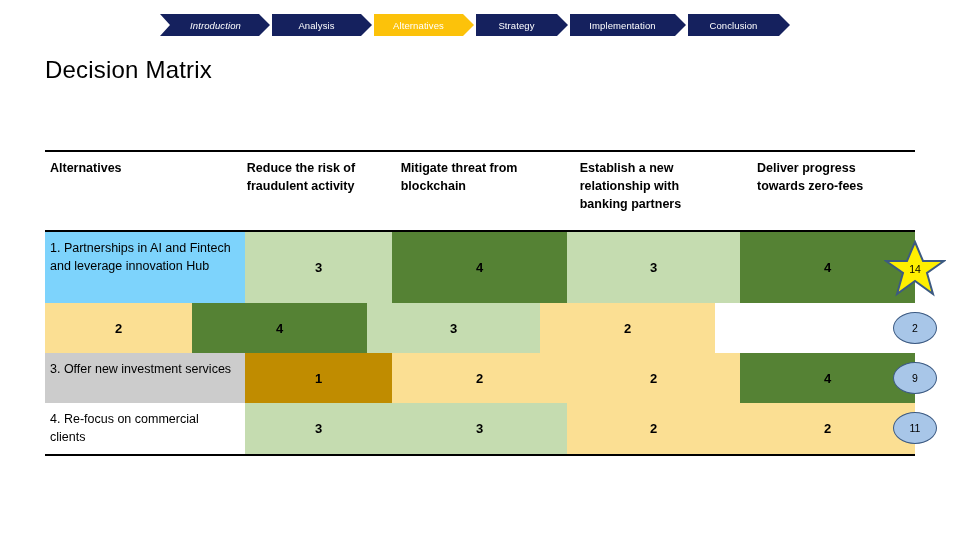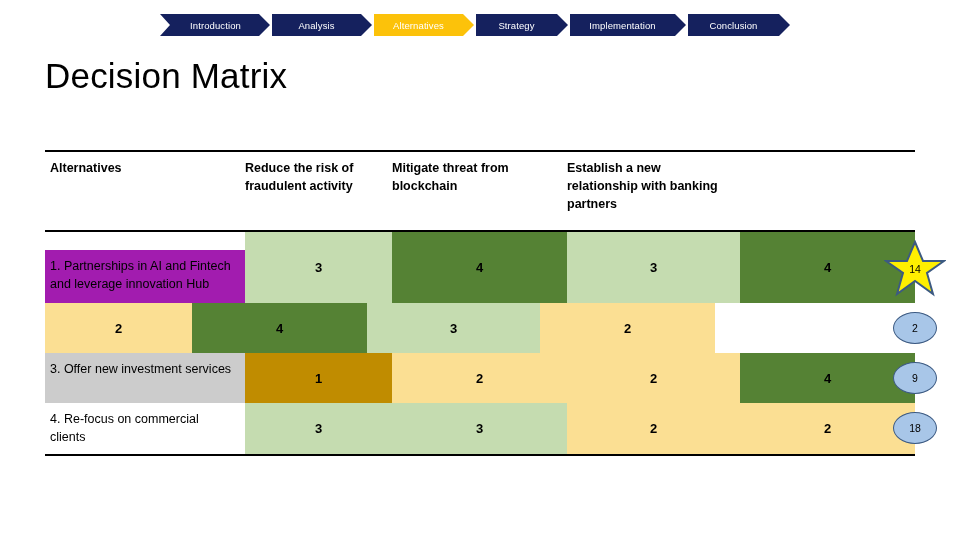--- a/index.html
+++ b/index.html
@@ -35,28 +35,29 @@
     box-sizing: border-box;
     clip-path: polygon(0 0, calc(100% - 11px) 0, 100% 50%, calc(100% - 11px) 100%, 0 100%);
     padding-right: 11px;
     margin-right: 2px;
     letter-spacing: 0.1px;
     white-space: nowrap;
   }
   .nav-seg.first {
     clip-path: polygon(0 0, calc(100% - 11px) 0, 100% 50%, calc(100% - 11px) 100%, 0 100%, 10px 50%);
     padding-left: 12px;
+    font-style: italic;
   }
 
   
   #title {
     position: absolute;
     left: 45px;
     top: 56px;
-    font-size: 35px;
+    font-size: 24px;
     font-weight: 300;
     color: #000000;
     letter-spacing: 0.2px;
     white-space: nowrap;
   }
 
   
   #matrix {
     position: absolute;
     left: 45px;
@@ -82,20 +83,21 @@
     color: #000000;
   }
   .cell-head {
     width: 147px;
     box-sizing: border-box;
     padding: 7px 10px 7px 0px;
     font-size: 12.5px;
     font-weight: bold;
     line-height: 1.45;
     color: #000000;
+    margin-left: 21px;
   }
   .cell-head.c2 { width: 175px; }
   .cell-head.c3 { width: 173px; }
   .cell-head.c4 { width: 175px; }
 
   .cell-score {
     box-sizing: border-box;
     display: flex;
     align-items: center;
     justify-content: center;
@@ -172,27 +174,28 @@
 <div id="title">Decision Matrix</div>
 
 <div id="matrix">
   <div class="rule-top"></div>
 
   <div class="row hdr-row">
     <div class="cell-label" style="font-weight:bold">Alternatives</div>
     <div class="cell-head c1">Reduce the risk of fraudulent activity</div>
     <div class="cell-head c2">Mitigate threat from blockchain</div>
     <div class="cell-head c3">Establish a new relationship with banking partners</div>
+    <div class="cell-head c4">Deliver progress towards zero-fees</div>
   </div>
 
   <div class="rule-mid"></div>
 
   <div id="rows-host">
       <div class="row row1">
-        <div class="cell-label" style="background: #a21caf; margin-top: 18px;">1. Partnerships in AI and Fintech and leverage innovation Hub</div>
+        <div class="cell-label" style="background: #7dd3fc;">1. Partnerships in AI and Fintech and leverage innovation Hub</div>
         <div class="cell-score sc1" style="background: rgb(197, 220, 176);">3</div>
         <div class="cell-score sc2" style="background: rgb(85, 130, 52);">4</div>
         <div class="cell-score sc3" style="background: rgb(197, 220, 176);">3</div>
         <div class="cell-score sc4" style="background: rgb(85, 130, 52);">4</div>
         <div class="badge-star" style="right: -31px; top: 8px;">
           <svg width="62" height="58" viewBox="0 0 62 58">
             <polygon points="31,2 39,21 60,21 43,33 49,54 31,41 13,54 19,33 2,21 23,21" fill="#ffef00" stroke="#3c5a82" stroke-width="2"></polygon>
           </svg>
           <span>14</span>
         </div>
@@ -211,18 +214,18 @@
         <div class="cell-score sc3" style="background: rgb(251, 223, 147);">2</div>
         <div class="cell-score sc4" style="background: rgb(85, 130, 52);">4</div>
         <div class="badge-oval" style="right: -22px; top: 9px; background: rgb(168, 198, 232); border-color: rgb(60, 90, 130);">9</div>
       </div>
       <div class="row row4">
         <div class="cell-label" style="background: rgb(255, 255, 255);">4. Re-focus on commercial clients</div>
         <div class="cell-score sc1" style="background: rgb(197, 220, 176);">3</div>
         <div class="cell-score sc2" style="background: rgb(197, 220, 176);">3</div>
         <div class="cell-score sc3" style="background: rgb(251, 223, 147);">2</div>
         <div class="cell-score sc4" style="background: rgb(251, 223, 147);">2</div>
-        <div class="badge-oval" style="right: -22px; top: 9px; background: rgb(168, 198, 232); border-color: rgb(60, 90, 130);">18</div>
+        <div class="badge-oval" style="right: -22px; top: 9px; background: rgb(168, 198, 232); border-color: rgb(60, 90, 130);">11</div>
       </div>
     </div>
 
   <div class="rule-bottom"></div>
 </div>
 
 </body></html>

